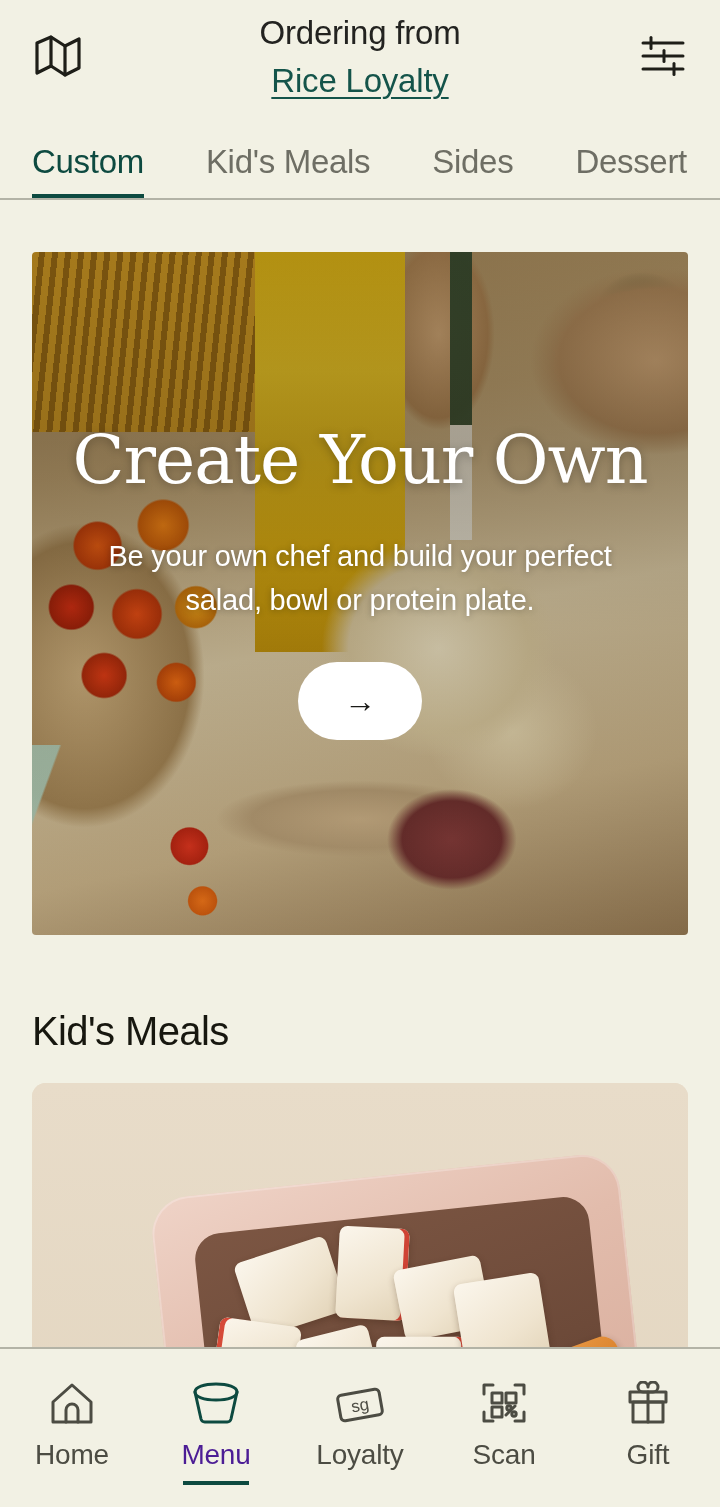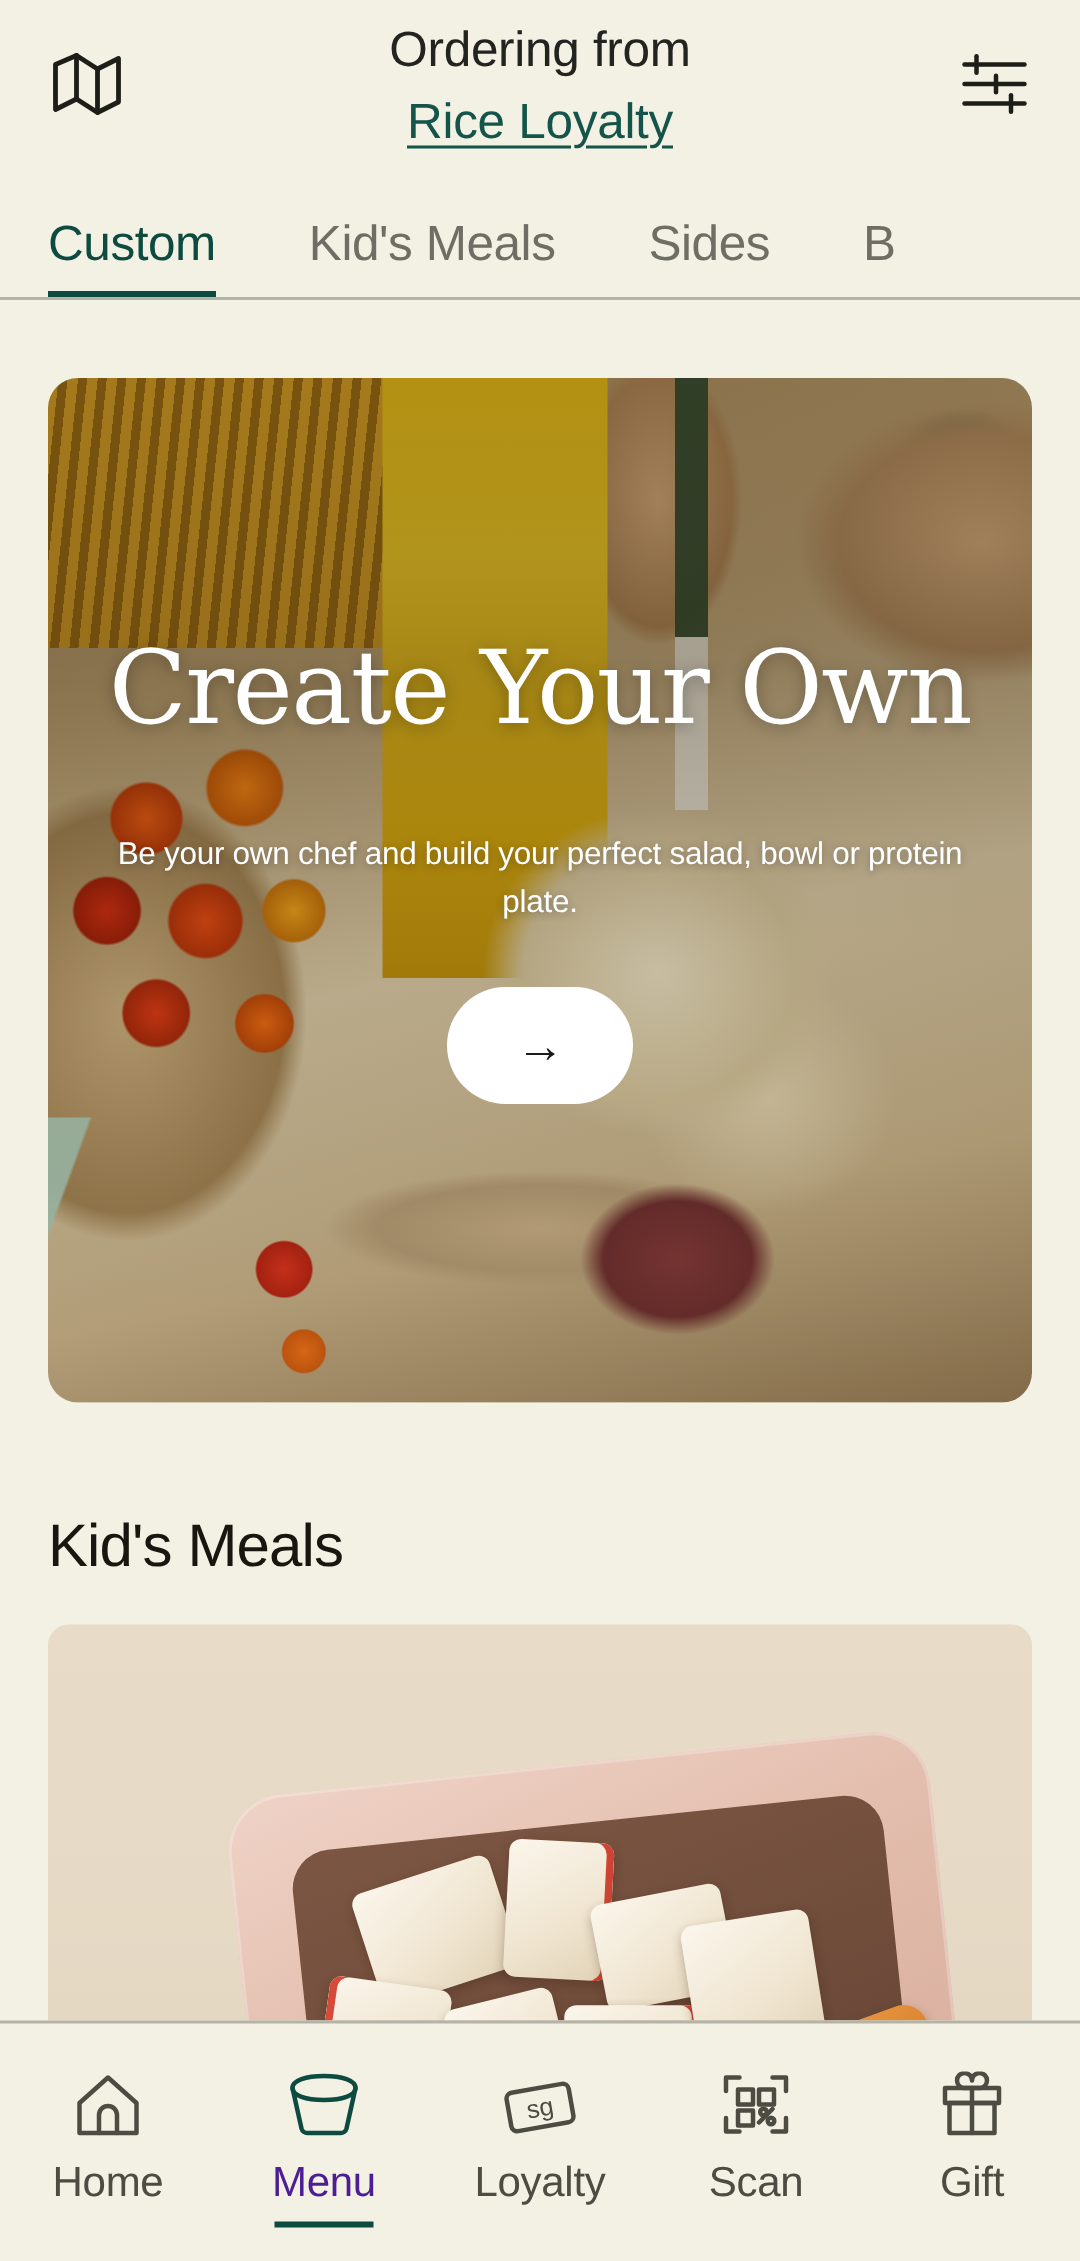--- a/index.html
+++ b/index.html
@@ -140,21 +140,21 @@
     top: 200px;
     left: 0;
     right: 0;
     bottom: 160px;
     overflow: hidden;
   }
 
   .hero-card {
     margin: 52px 32px 0 32px;
     height: 683px;
-    border-radius: 20px;
+    border-radius: 4px;
     overflow: hidden;
     position: relative;
     cursor: pointer;
   }
 
   
   .hero-photo {
     position: absolute;
     inset: 0;
     background:
@@ -218,24 +218,24 @@
     color: #fff;
     font-size: 68px;
     letter-spacing: -1px;
     line-height: 1;
     font-weight: 400;
     text-shadow: 0 2px 10px rgba(0,0,0,0.28);
   }
 
   .hero-sub {
     color: #fff;
-    font-size: 21px;
+    font-size: 29px;
     line-height: 1.52;
     text-align: center;
-    margin-top: 60px;
+    margin-top: 40px;
     max-width: 580px;
     letter-spacing: -0.2px;
     text-shadow: 0 1px 6px rgba(0,0,0,0.3);
   }
 
   .hero-cta {
     margin-top: 40px;
     background: #fff;
     border: none;
     border-radius: 44px;
@@ -415,20 +415,21 @@
         </svg>
       </span>
     </button>
   </div>
 
   <div class="tabs-wrap">
     <div class="tabs">
       <button class="tab active">Custom</button>
       <button class="tab">Kid's Meals</button>
       <button class="tab">Sides</button>
+      <button class="tab">Dessert</button>
       <button class="tab">B</button>
     </div>
   </div>
 
   <div class="content">
 
     <div class="hero-card">
       <div class="hero-photo"></div>
       <div class="hero-text">
         <div class="hero-title">Create Your Own</div>

